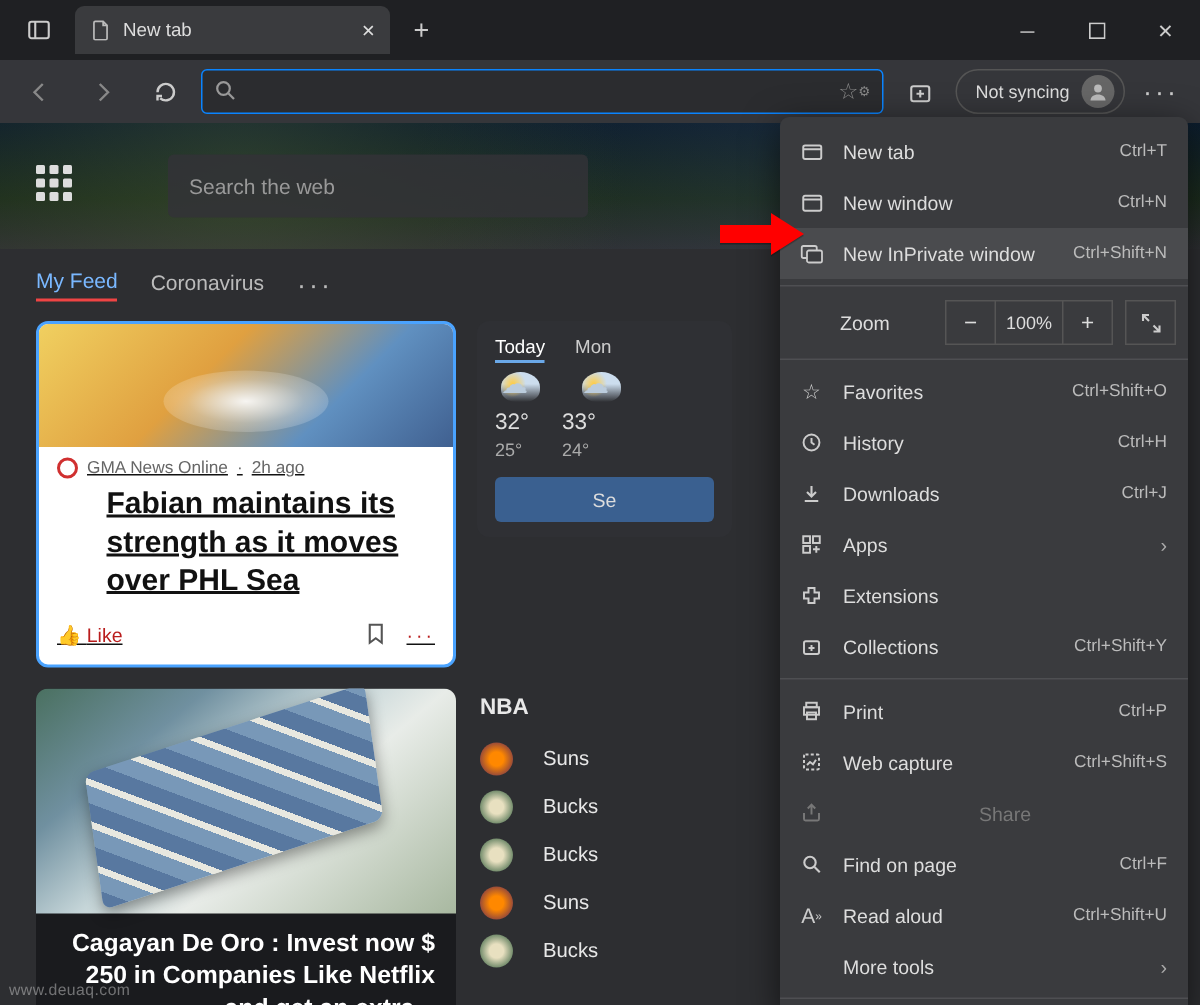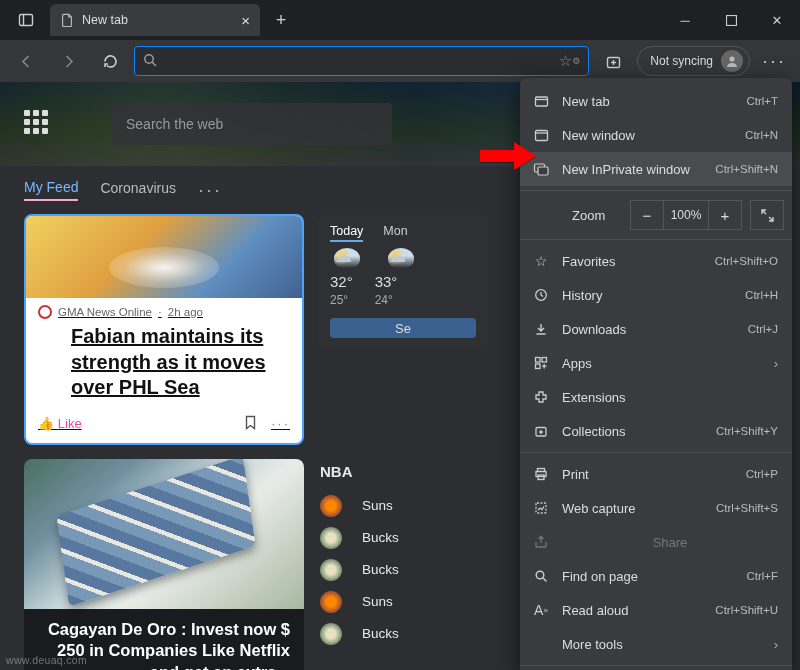--- a/index.html
+++ b/index.html
@@ -20,64 +20,64 @@
 .syncpill { height:30px; border:1px solid #555; border-radius:16px; padding:0 6px 0 12px; display:flex; align-items:center; gap:8px; font-size:12px; color:#ddd; }
 .avatar { width:22px; height:22px; border-radius:50%; background:#666; display:flex; align-items:center; justify-content:center; font-size:12px; }
 .content { flex:1; position:relative; overflow:hidden; background:#2d2e31; }
 .hero { height:84px; background:linear-gradient(to bottom,#0a1a2a,#1a2a1a 60%,#2d2e31); position:relative; display:flex; align-items:center; }
 .hero::before { content:""; position:absolute; inset:0; background:radial-gradient(circle at 20% 40%,rgba(80,100,60,.4),transparent 40%),radial-gradient(circle at 70% 30%,rgba(60,80,100,.3),transparent 50%); }
 .appsgrid { width:28px; height:28px; margin-left:24px; display:grid; grid-template-columns:repeat(3,6px); grid-auto-rows:6px; gap:3px; z-index:1; }
 .appsgrid span { background:#ddd; border-radius:1px; }
 .searchbox { margin-left:60px; width:280px; height:42px; background:rgba(50,50,55,.85); border-radius:4px; display:flex; align-items:center; padding:0 14px; font-size:14px; color:#999; z-index:1; }
 .feedbar { height:48px; display:flex; align-items:center; padding:0 18px 0 24px; gap:22px; font-size:14px; }
 .feedtab { color:#bbb; padding-bottom:4px; }
-.feedtab.active { color:#7ab8ff; border-bottom:2px solid #f9a8d4; }
+.feedtab.active { color:#7ab8ff; border-bottom:2px solid #ef4444; }
 .feeddots { color:#bbb; font-size:18px; letter-spacing:2px; }
 .pill { height:32px; border:1px solid #555; border-radius:18px; padding:0 14px; display:flex; align-items:center; gap:7px; font-size:13px; color:#ddd; }
 .cards { padding:0 18px 0 24px; display:flex; gap:14px; }
 .card1 { width:280px; background:#fff; color:#111; border-radius:8px; overflow:hidden; border:2px solid #4aa3ff;text-decoration:underline; }
 .card1 .img { height:82px; background:linear-gradient(135deg,#f0d060,#e0a040 40%,#6090c0 70%,#406090); position:relative; }
 .card1 .img::after { content:""; position:absolute; bottom:10px; left:30%; width:40%; height:50%; background:radial-gradient(ellipse at center,rgba(255,255,255,.9),rgba(255,255,255,.3) 50%,transparent); border-radius:50%; }
 .card1 .meta { padding:7px 12px 0; font-size:11.5px; color:#666; display:flex; align-items:center; gap:6px; }
 .redring { width:14px; height:14px; border:2px solid #d03030; border-radius:50%; }
 .card1 h3 { padding:5px 12px 8px; font-size:20px; font-weight:600; line-height:1.28;margin-left:33px; }
-.card1 .actions { padding:6px 12px 10px; display:flex; align-items:center; gap:14px; font-size:13px; color:#ec4899; }
+.card1 .actions { padding:6px 12px 10px; display:flex; align-items:center; gap:14px; font-size:13px; color:#b91c1c; }
 .card1 .actions .spacer { flex:1; }
 .wcol { width:170px; }
 .wcard { background:#2f3034; border-radius:8px; padding:10px 12px; color:#ddd; }
 .wdays { display:flex; gap:20px; font-size:12.5px; color:#ccc; margin-bottom:6px; }
 .wdays .d.active { color:#fff; border-bottom:2px solid #6aa8e8; padding-bottom:2px; }
 .wicons { display:flex; gap:28px; margin:4px 0 4px 4px; }
 .wicon { width:26px; height:20px; background:radial-gradient(circle at 30% 40%,#ffcc44,transparent 40%),linear-gradient(#cde 40%,transparent); border-radius:50% 50% 40% 40%; position:relative; }
 .wicon::after{content:"☁";position:absolute;left:0;top:-3px;font-size:18px;color:#bcd;}
 .wtemps { display:flex; gap:22px; font-size:15px; }
 .wtemps div { display:flex; flex-direction:column; line-height:1.35; }
 .wtemps .lo { font-size:12px; color:#aaa; }
-.seebtn { margin-top:10px; height:20px; background:#3a6090; border-radius:4px; display:flex; align-items:center; justify-content:center; font-size:13px; }
+.seebtn { margin-top:10px; height:30px; background:#3a6090; border-radius:4px; display:flex; align-items:center; justify-content:center; font-size:13px; }
 .card2row { padding:14px 18px 0 24px; display:flex; gap:14px; }
 .card2 { width:280px; background:#1a1b1e; border-radius:8px; overflow:hidden;text-align:right; }
 .card2 .img { height:150px; background:linear-gradient(140deg,#4a7060 0%,#7090a0 25%,#c5d5d8 45%,#e8ece8 60%,#a8b8a0 100%); position:relative; }
 .card2 .img::before{content:"";position:absolute;left:12%;top:18%;width:70%;height:60%;background:repeating-linear-gradient(35deg,#5878a0 0 10px,#7898b8 10px 20px,#e8e8e0 20px 24px);transform:rotate(-18deg) skew(-10deg);border-radius:6px;box-shadow:0 4px 10px rgba(0,0,0,.4);}
 .card2 h3 { padding:10px 14px 4px; font-size:16.5px; font-weight:600; line-height:1.3; color:#fff; }
 .nbacol { width:170px; }
 .nbacol h4 { font-size:15px; font-weight:600; margin:4px 0 10px 2px; }
 .nbarow { display:flex; align-items:center; gap:20px; padding:5px 2px; font-size:13.5px; }
 .logo { width:22px; height:22px; border-radius:50%; }
 .suns { background:radial-gradient(circle,#f80 30%,#502060); }
 .bucks { background:radial-gradient(circle,#e8e0c0 30%,#205030); }
 
 .menu { position:absolute; right:8px; top:78px; width:272px; background:#3a3b3e; border-radius:6px; box-shadow:0 6px 24px rgba(0,0,0,.6); padding:6px 0; font-size:13px; color:#ddd; z-index:10; }
 .mrow { height:34px; display:flex; align-items:center; padding:0 14px 0 12px; gap:12px; }
 .mrow.hl { background:#4a4b4e; }
 .mico { width:18px; display:flex; align-items:center; justify-content:center; font-size:14px; color:#ccc; }
 .mlabel { flex:1; }
 .mshort { font-size:11.5px; color:#bbb; }
 .msep { height:1px; background:#4e4f52; margin:4px 0; }
 .zoomrow { height:40px; display:flex; align-items:center; padding:0 8px 0 40px; gap:0; }
-.zoomrow .zl { flex:1; font-size:13px;margin-left:12px; }
+.zoomrow .zl { flex:1; font-size:13px; }
 .zbtn { width:34px; height:30px; border:1px solid #555; display:flex; align-items:center; justify-content:center; font-size:15px; }
 .zbtn.mid { border-left:none; border-right:none; font-size:12px; width:44px; }
 .zbtn.full { margin-left:8px; border-radius:0; }
 .mchev { color:#aaa; font-size:13px; }
 .disabled { color:#777;text-align:center; }
 
 .arrow { position:absolute; left:480px; top:142px; z-index:20; }
 .arrow svg { filter:drop-shadow(0 1px 0 rgba(0,0,0,.3)); }
 .watermark { position:absolute; left:6px; bottom:4px; font-size:10.5px; color:rgba(220,220,220,.45); letter-spacing:.3px; z-index:5; }
 </style>

